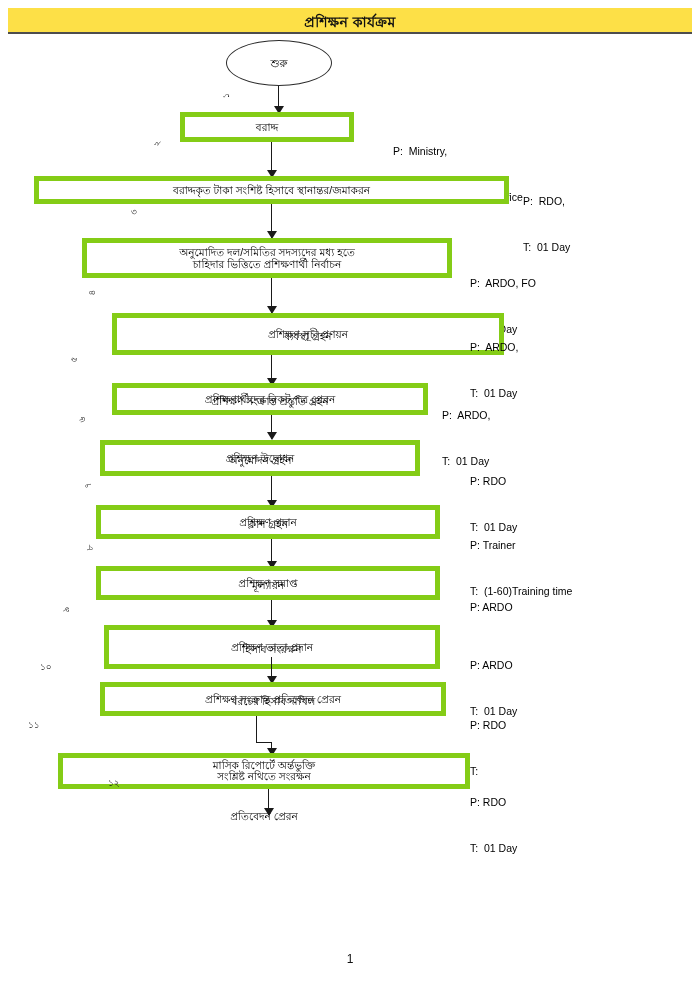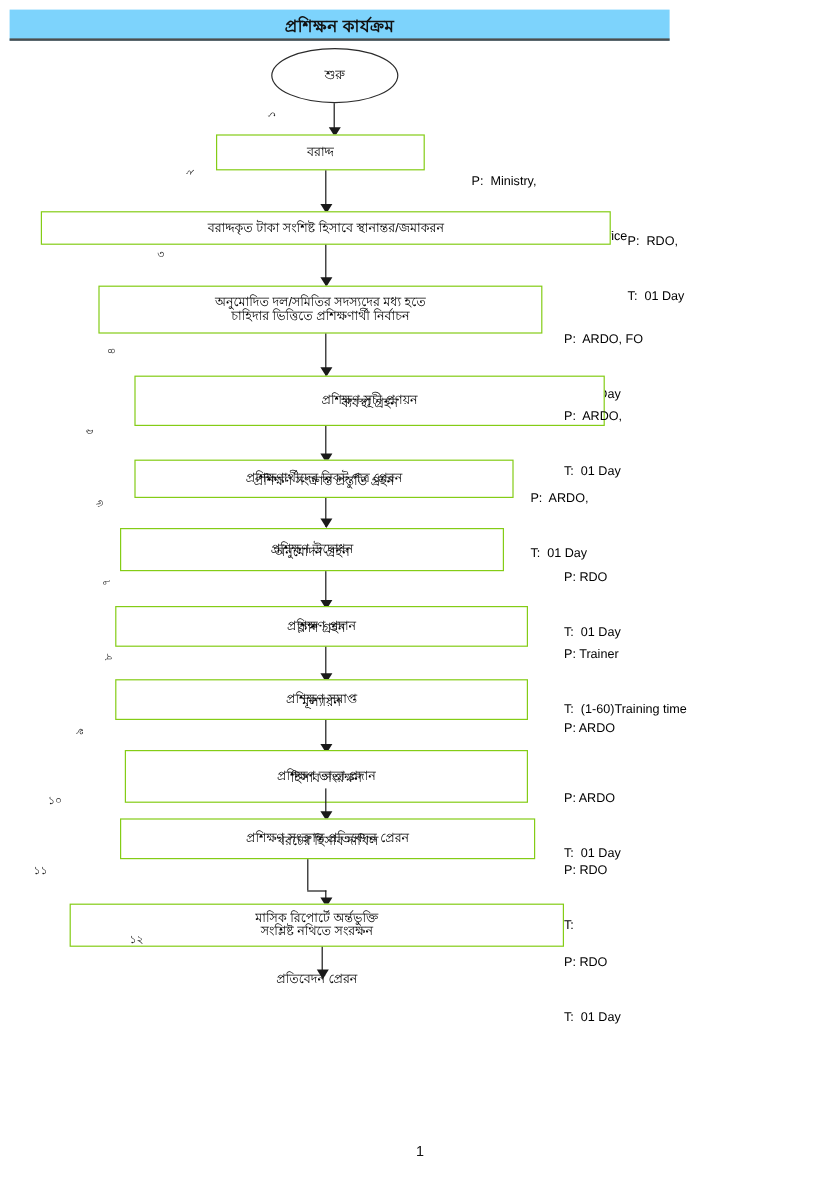--- a/index.html
+++ b/index.html
@@ -18,43 +18,43 @@
   .page {
     position: absolute;
     inset: 0;
   }
 
   
   .banner {
     position: absolute;
     left: 8px;
     top: 8px;
-    width: 550px;
+    width: 684px;
     height: 26px;
-    background: #7dd3fc;
+    background: #fde047;
     border-bottom: 2px solid #4d4d4d;
     box-sizing: border-box;
   }
   .banner-title {
     position: absolute;
     left: 0;
     right: 0;
     top: 3px;
     text-align: center;
     font-size: 14px;
     font-weight: bold;
     letter-spacing: 0.4px;
     color: #111;
   }
 
   
   .node {
     position: absolute;
     box-sizing: border-box;
-    border: 1px solid #84cc16;
+    border: 5px solid #84cc16;
     background: #ffffff;
     display: flex;
     align-items: center;
     justify-content: center;
     text-align: center;
     font-size: 10.5px;
     line-height: 1.15;
     color: #000;
     padding: 2px 6px;
   }

